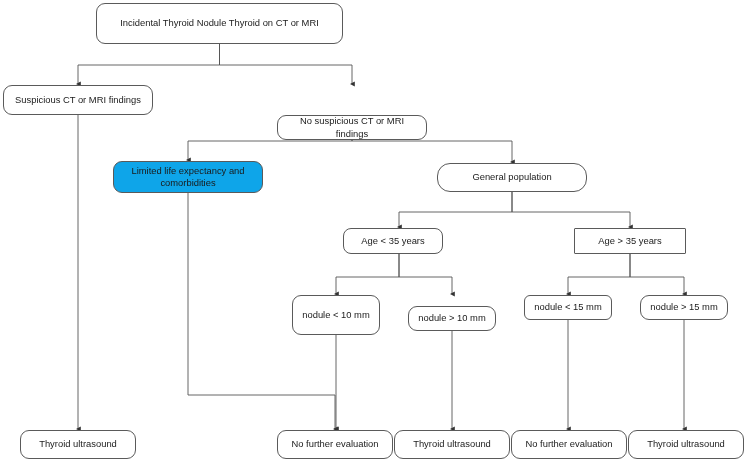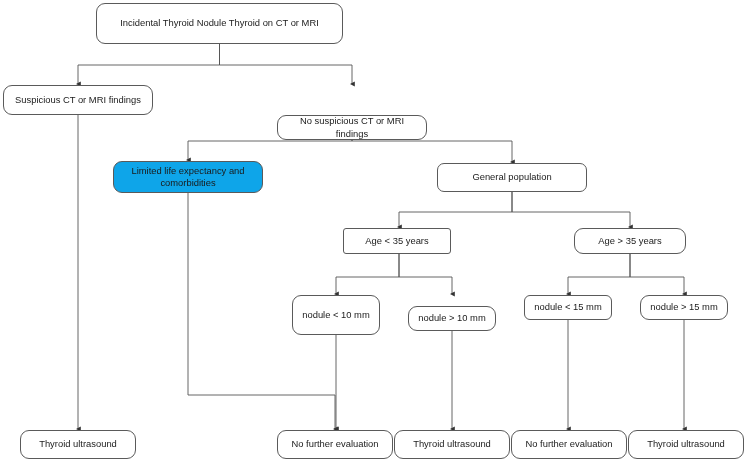--- a/index.html
+++ b/index.html
@@ -71,23 +71,23 @@
       </g>
   </svg>
 
   <div id="node-layer">
       <div class="node" style="left: 96px; top: 3px; width: 247px; height: 41px; border-color: rgb(90, 90, 90); background: rgb(255, 255, 255); color: rgb(26, 26, 26); border-radius: 9px;">Incidental Thyroid Nodule Thyroid on CT or MRI</div>
       <div class="node" style="left: 3px; top: 85px; width: 150px; height: 30px; border-color: rgb(90, 90, 90); background: rgb(255, 255, 255); color: rgb(26, 26, 26); border-radius: 9px;">Suspicious CT or MRI findings</div>
       <div class="node" style="left: 277px; top: 85px; width: 150px; height: 25px; border-color: rgb(90, 90, 90); background: rgb(255, 255, 255); color: rgb(26, 26, 26); border-radius: 9px; margin-top: 30px;">No suspicious CT or MRI
 findings</div>
       <div class="node" style="left: 113px; top: 161px; width: 150px; height: 32px; border-color: rgb(90, 90, 90); background: #0ea5e9; color: rgb(26, 26, 26); border-radius: 9px;">Limited life expectancy and
 comorbidities</div>
-      <div class="node" style="left: 437px; top: 163px; width: 150px; height: 29px; border-color: rgb(90, 90, 90); background: rgb(255, 255, 255); color: rgb(26, 26, 26); border-radius: 7px;">General population</div>
-      <div class="node" style="left: 343px; top: 228px; width: 108px; height: 26px; border-color: rgb(90, 90, 90); background: rgb(255, 255, 255); color: rgb(26, 26, 26); border-radius: 3px;">Age &lt; 35 years</div>
-      <div class="node" style="left: 574px; top: 228px; width: 112px; height: 26px; border-color: rgb(90, 90, 90); background: rgb(255, 255, 255); color: rgb(26, 26, 26); border-radius: 9px;">Age &gt; 35 years</div>
+      <div class="node" style="left: 437px; top: 163px; width: 150px; height: 29px; border-color: rgb(90, 90, 90); background: rgb(255, 255, 255); color: rgb(26, 26, 26); border-radius: 13px;">General population</div>
+      <div class="node" style="left: 343px; top: 228px; width: 100px; height: 26px; border-color: rgb(90, 90, 90); background: rgb(255, 255, 255); color: rgb(26, 26, 26); border-radius: 8px;">Age &lt; 35 years</div>
+      <div class="node" style="left: 574px; top: 228px; width: 112px; height: 26px; border-color: rgb(90, 90, 90); background: rgb(255, 255, 255); color: rgb(26, 26, 26); border-radius: 1px;">Age &gt; 35 years</div>
       <div class="node" style="left: 292px; top: 295px; width: 88px; height: 40px; border-color: rgb(90, 90, 90); background: rgb(255, 255, 255); color: rgb(26, 26, 26); border-radius: 9px;">nodule &lt; 10 mm</div>
       <div class="node" style="left: 408px; top: 306px; width: 88px; height: 25px; border-color: rgb(90, 90, 90); background: rgb(255, 255, 255); color: rgb(26, 26, 26); border-radius: 9px;">nodule &gt; 10 mm</div>
       <div class="node" style="left: 524px; top: 295px; width: 88px; height: 25px; border-color: rgb(90, 90, 90); background: rgb(255, 255, 255); color: rgb(26, 26, 26); border-radius: 6px;">nodule &lt; 15 mm</div>
       <div class="node" style="left: 640px; top: 295px; width: 88px; height: 25px; border-color: rgb(90, 90, 90); background: rgb(255, 255, 255); color: rgb(26, 26, 26); border-radius: 9px;">nodule &gt; 15 mm</div>
       <div class="node" style="left: 20px; top: 430px; width: 116px; height: 29px; border-color: rgb(90, 90, 90); background: rgb(255, 255, 255); color: rgb(26, 26, 26); border-radius: 9px;">Thyroid ultrasound</div>
       <div class="node" style="left: 277px; top: 430px; width: 116px; height: 29px; border-color: rgb(90, 90, 90); background: rgb(255, 255, 255); color: rgb(26, 26, 26); border-radius: 9px;">No further evaluation</div>
       <div class="node" style="left: 394px; top: 430px; width: 116px; height: 29px; border-color: rgb(90, 90, 90); background: rgb(255, 255, 255); color: rgb(26, 26, 26); border-radius: 9px;">Thyroid ultrasound</div>
       <div class="node" style="left: 511px; top: 430px; width: 116px; height: 29px; border-color: rgb(90, 90, 90); background: rgb(255, 255, 255); color: rgb(26, 26, 26); border-radius: 9px;">No further evaluation</div>
       <div class="node" style="left: 628px; top: 430px; width: 116px; height: 29px; border-color: rgb(90, 90, 90); background: rgb(255, 255, 255); color: rgb(26, 26, 26); border-radius: 9px;">Thyroid ultrasound</div>
     </div>

